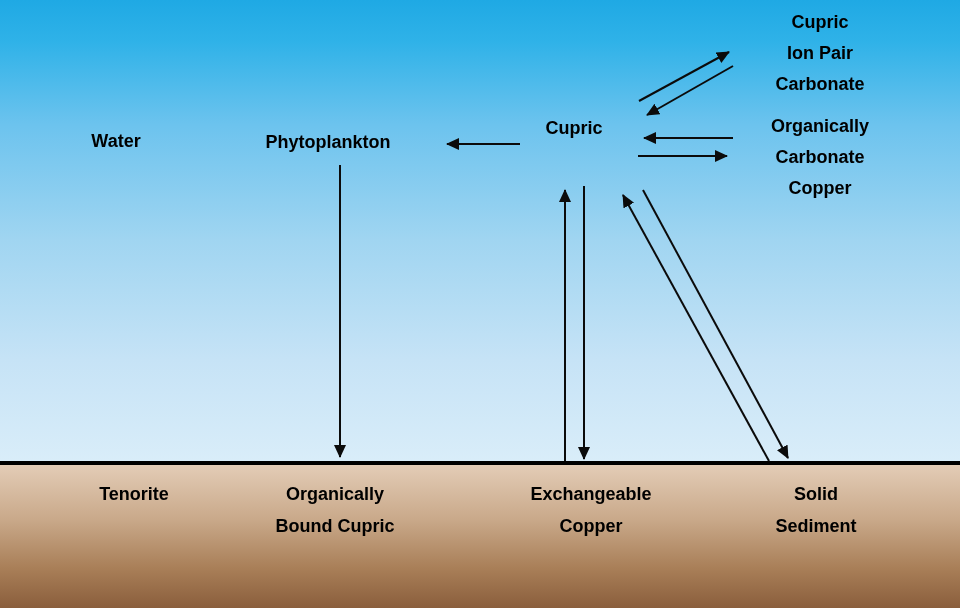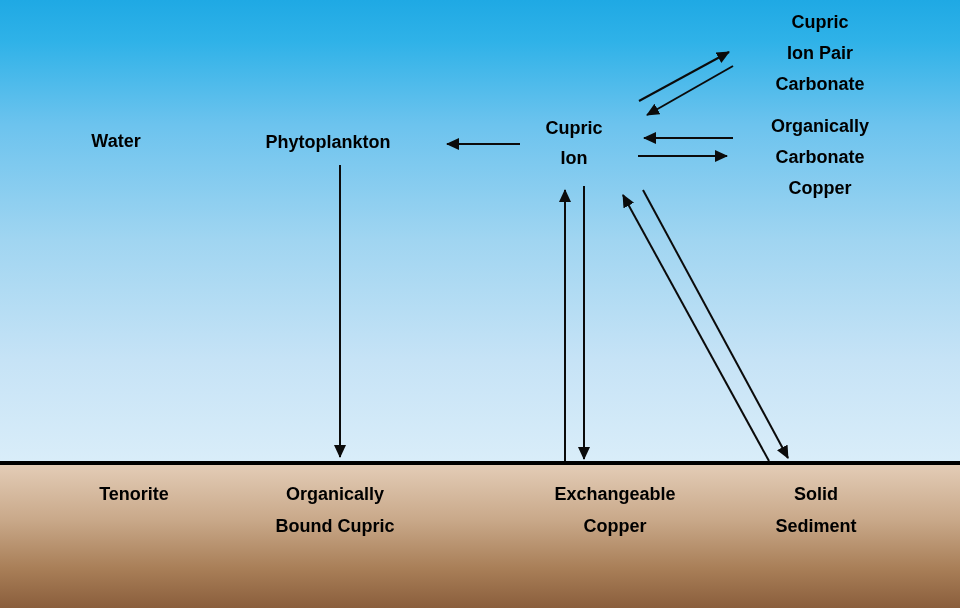--- a/index.html
+++ b/index.html
@@ -89,21 +89,20 @@
   </svg>
 
   <div class="label" style="left:116px; top:126px;">Water</div>
 
   <div class="label" style="left:328px; top:127px;">
     <div>Phytoplankton</div>
   </div>
 
   <div class="label tight" style="left:574px; top:113px;">
     <div>Cupric</div>
-    <div>Ion</div>
   </div>
 
   <div class="label" style="left:820px; top:7px;">
     <div>Cupric</div>
     <div>Ion Pair</div>
     <div>Carbonate</div>
   </div>
 
   <div class="label" style="left:820px; top:111px;">
     <div>Organically</div>
@@ -111,21 +110,21 @@
     <div>Copper</div>
   </div>
 
   <div class="label bottom" style="left:134px; top:478px;">Tenorite</div>
 
   <div class="label bottom" style="left:335px; top:478px;">
     <div>Organically</div>
     <div>Bound Cupric</div>
   </div>
 
-  <div class="label bottom" style="left:591px; top:478px;margin-left:24px;">
+  <div class="label bottom" style="left:591px; top:478px;">
     <div>Exchangeable</div>
     <div>Copper</div>
   </div>
 
   <div class="label bottom" style="left:816px; top:478px;">
     <div>Solid</div>
     <div>Sediment</div>
   </div>
 
 </div>

